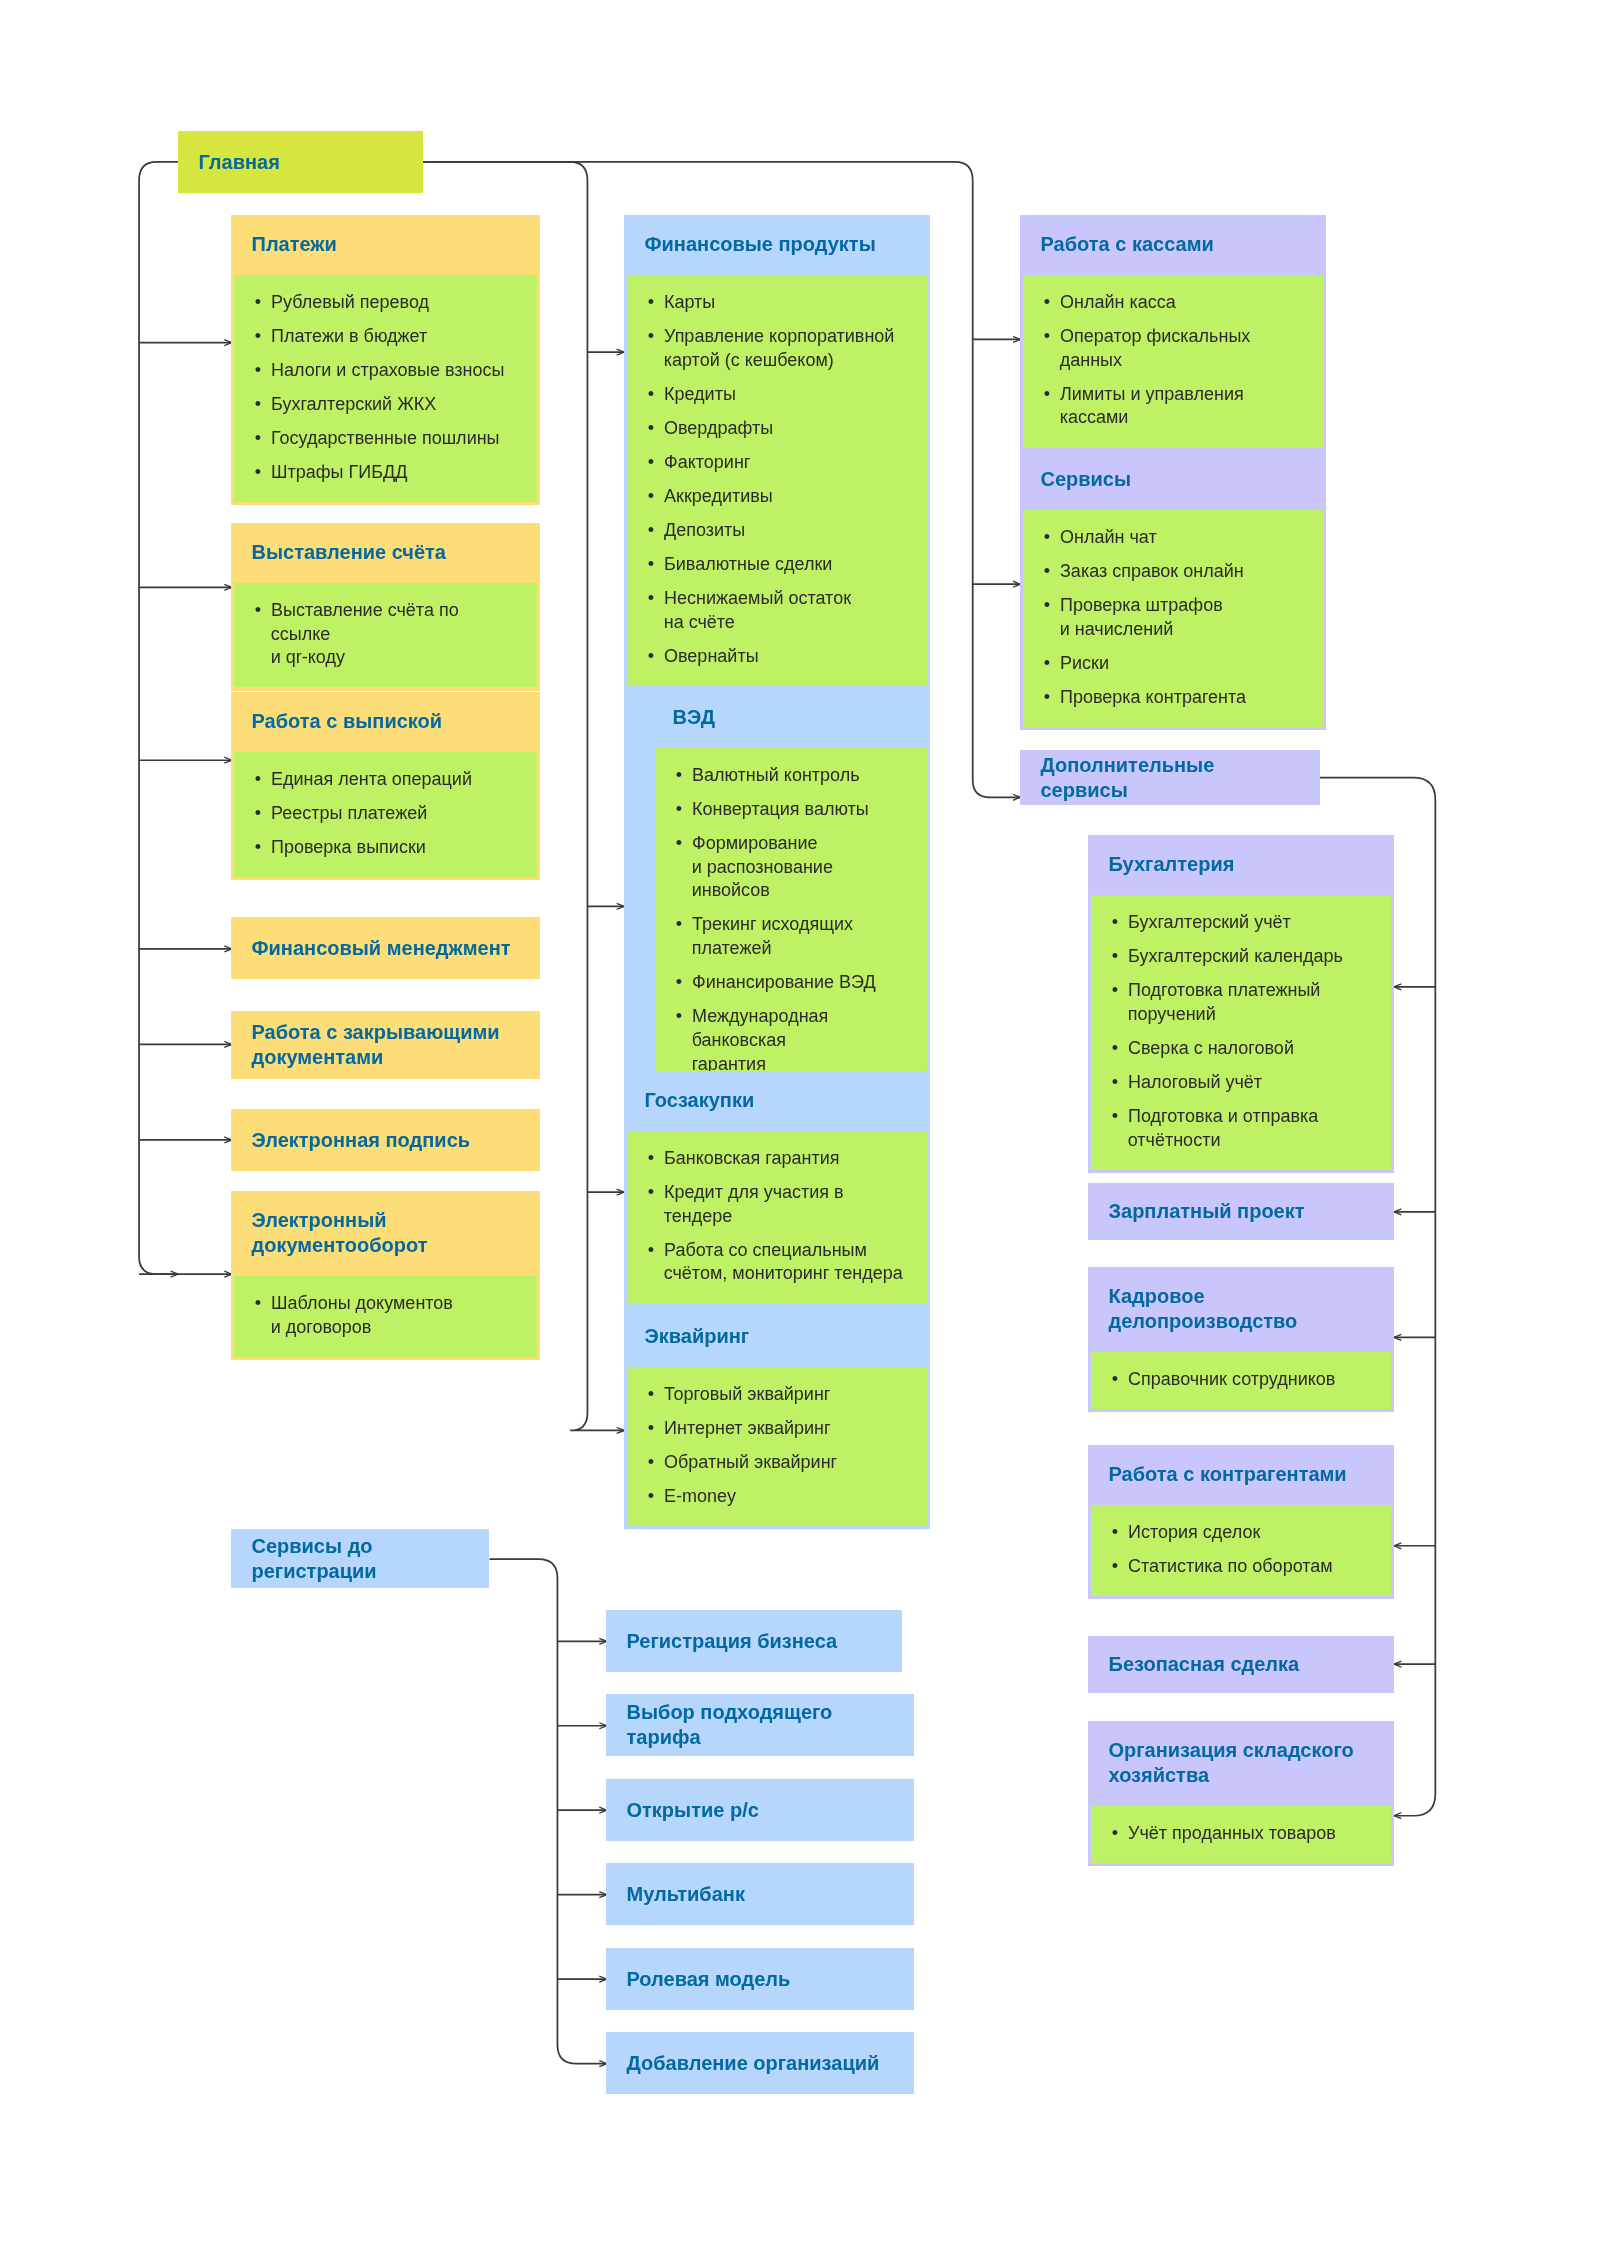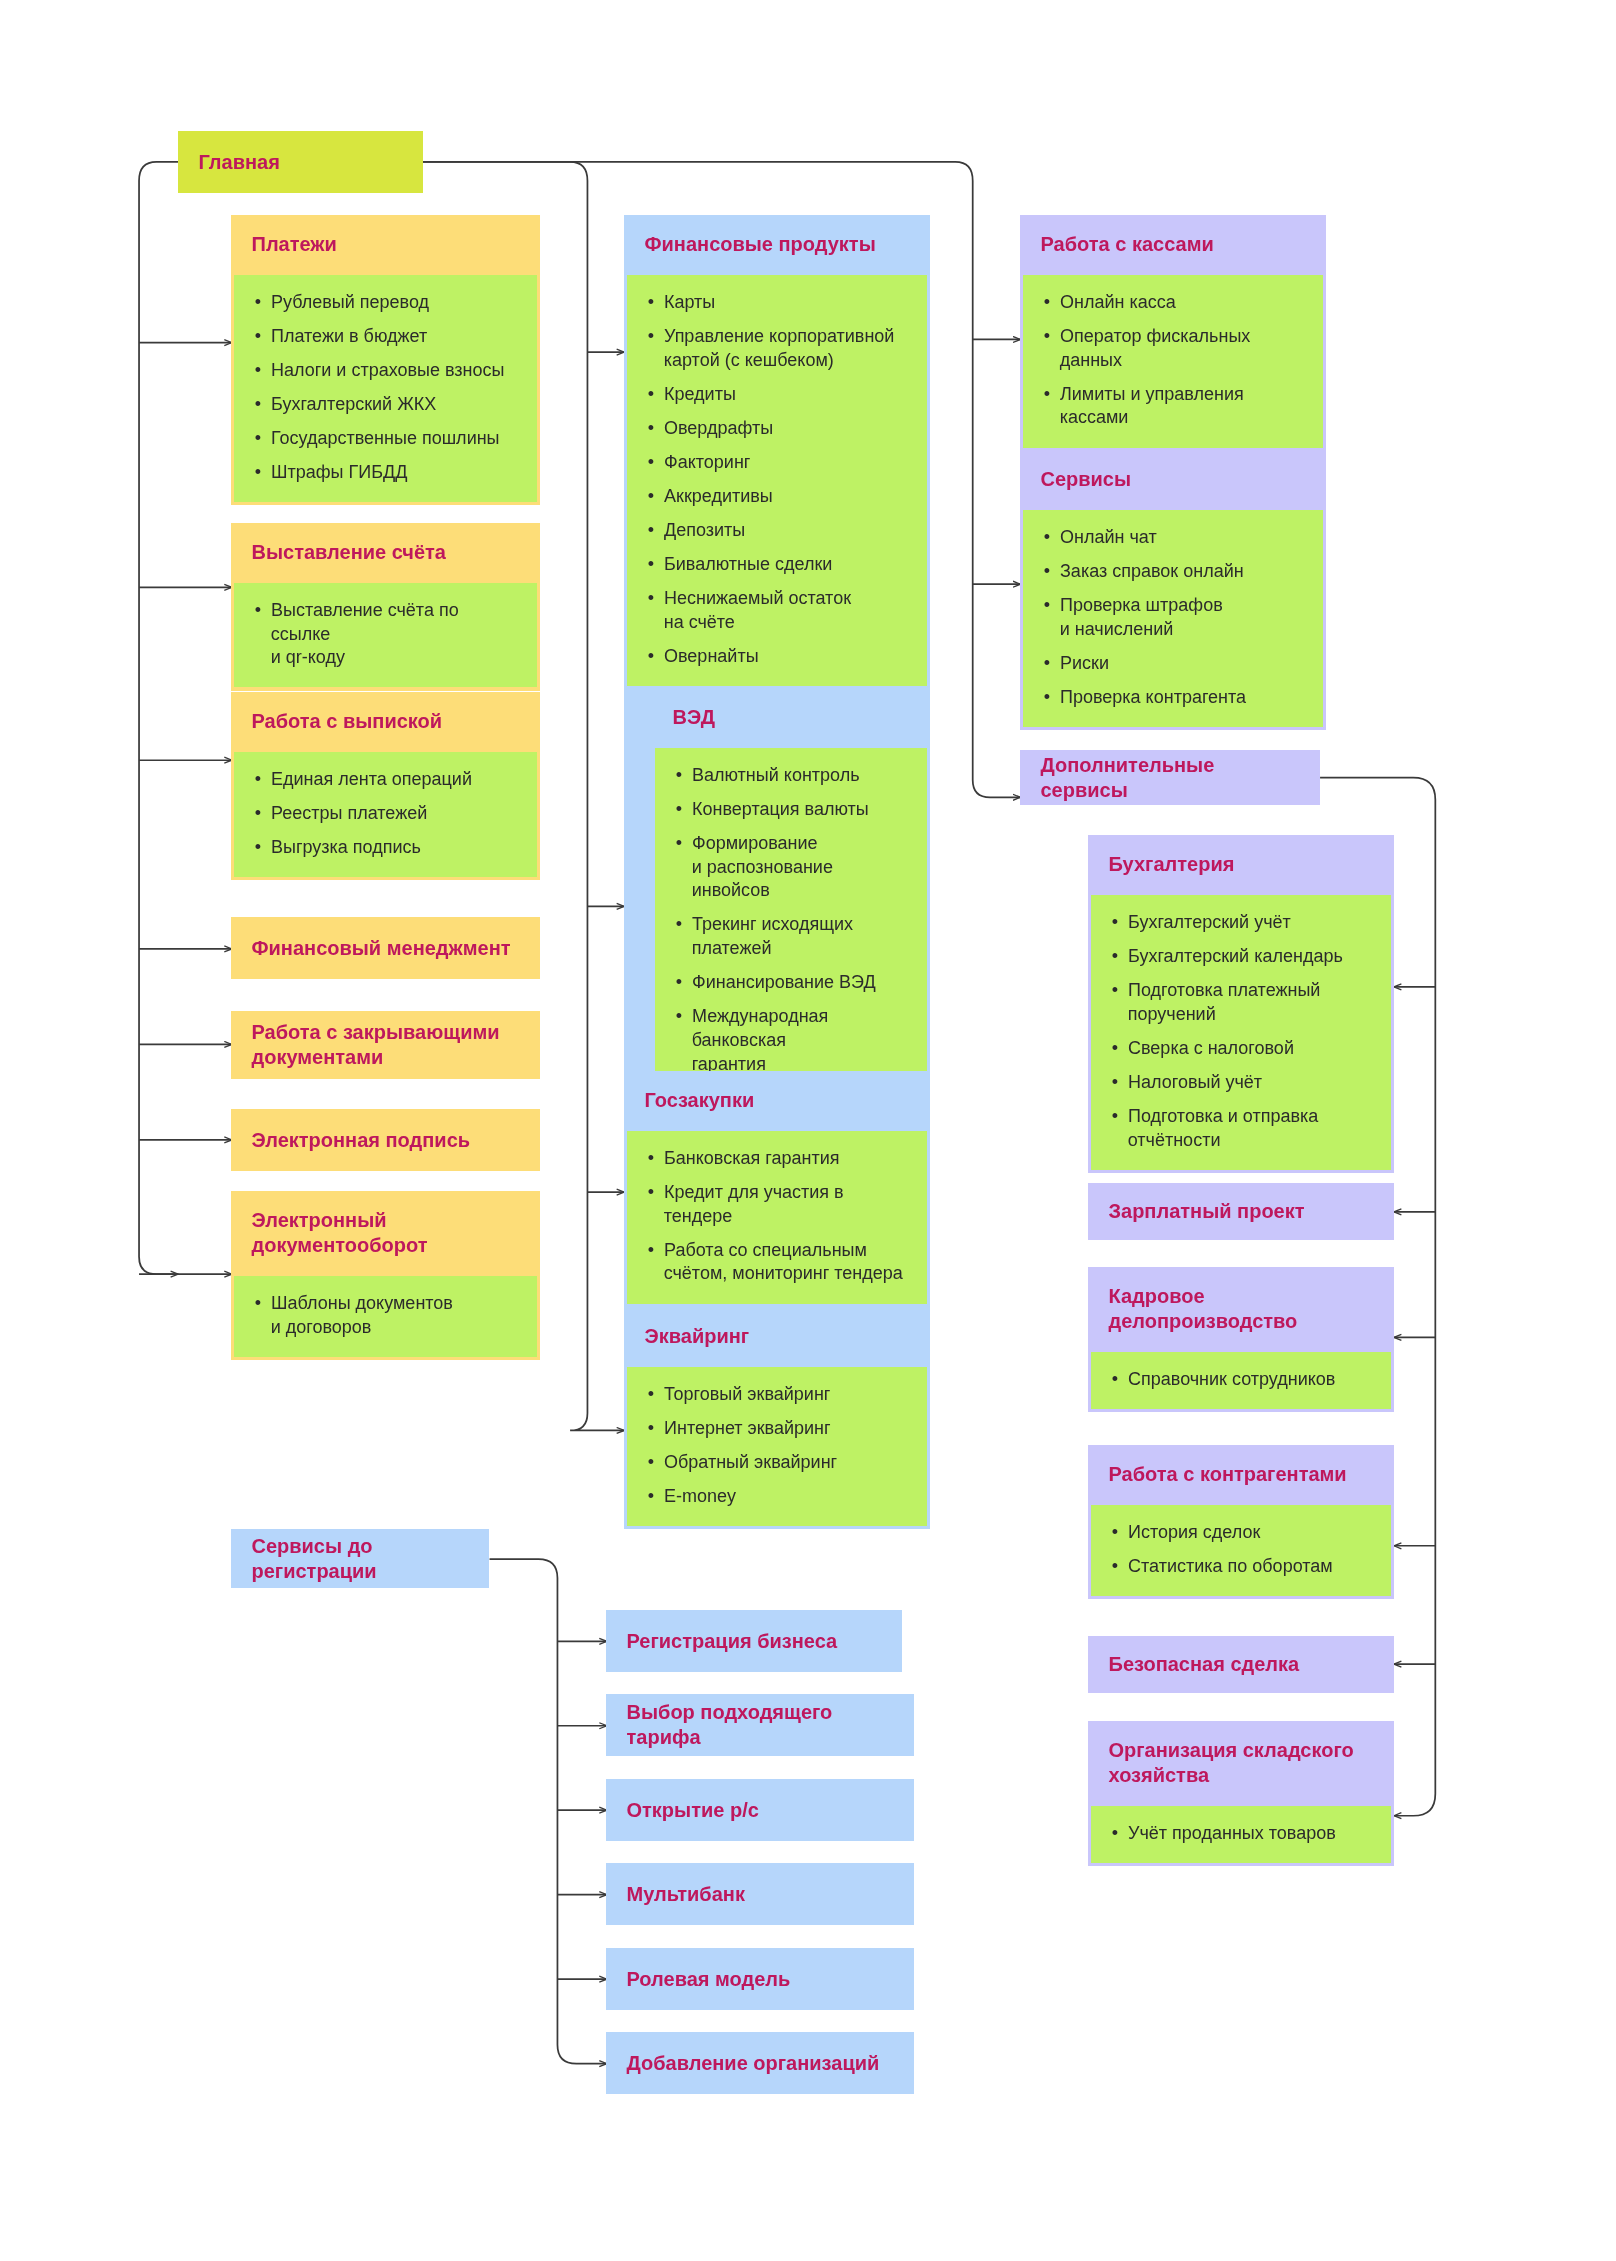--- a/index.html
+++ b/index.html
@@ -6,21 +6,21 @@
   body{font-family:"Liberation Sans","DejaVu Sans",sans-serif;}
   #stage{position:relative;width:1617px;height:2261px;background:#fff;overflow:hidden;}
   svg#wires{position:absolute;left:0;top:0;width:1617px;height:2261px;pointer-events:none;}
 
   .node{position:absolute;box-sizing:border-box;}
   .node .hdr{
     box-sizing:border-box;
     font-weight:bold;
     font-size:20px;
     line-height:1.25;
-    color:#be185d;
+    color:#0369a1;
     padding:17.4px 20.5px;
     display:flex;align-items:center;
   }
   .node .body{
     box-sizing:border-box;
     background:#bef264;
     padding:16px 20.5px 17.4px 20.5px;
   }
   .node .body ul{margin:0;padding:0;list-style:none;}
   .node .body li{
@@ -121,21 +121,21 @@
       </ul>
     </div>
   </div>
 
   <div class="node wrap-yellow" style="left:231px;top:692px;width:309px;">
     <div class="hdr">Работа с выпиской</div>
     <div class="body">
       <ul>
         <li>Единая лента операций</li>
         <li>Реестры платежей</li>
-        <li>Выгрузка подпись</li>
+        <li>Проверка выписки</li>
       </ul>
     </div>
   </div>
 
   <div class="node c-yellow" style="left:231px;top:917px;width:309px;">
     <div class="hdr" style="height:62px;">Финансовый менеджмент</div>
   </div>
 
   <div class="node c-yellow" style="left:231px;top:1011px;width:309px;">
     <div class="hdr" style="height:68px;white-space:pre-line;">Работа с закрывающими

